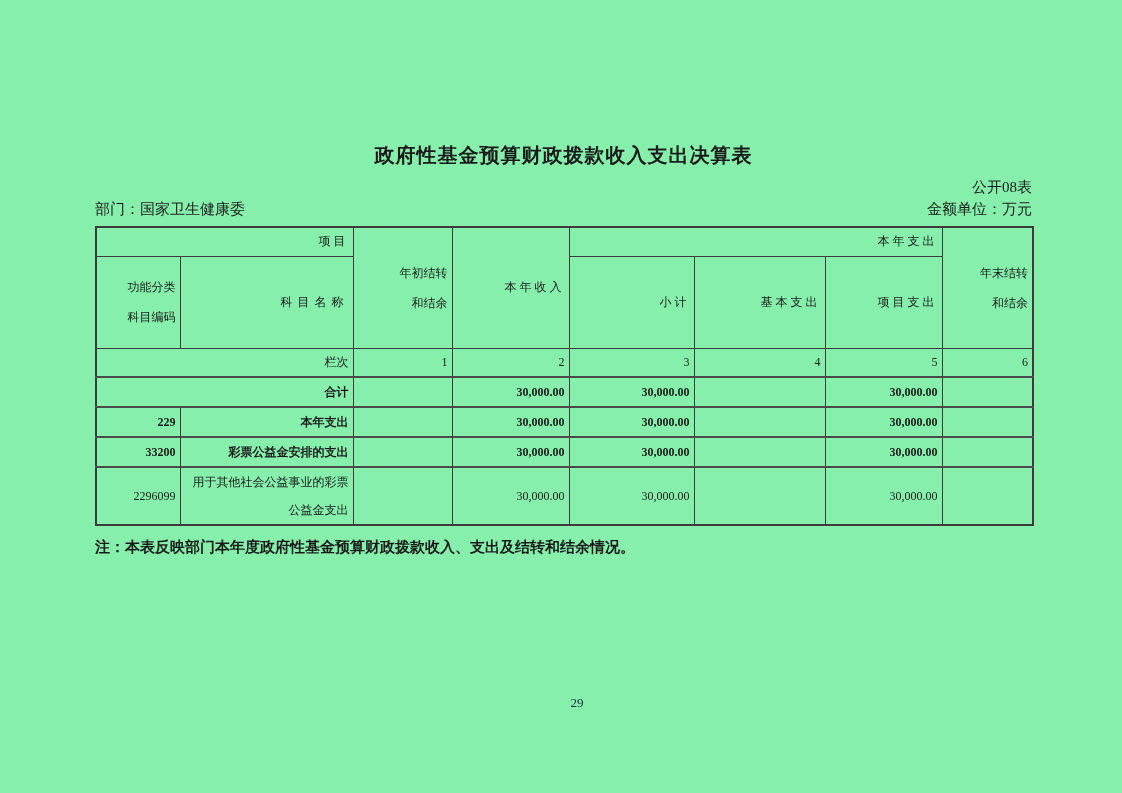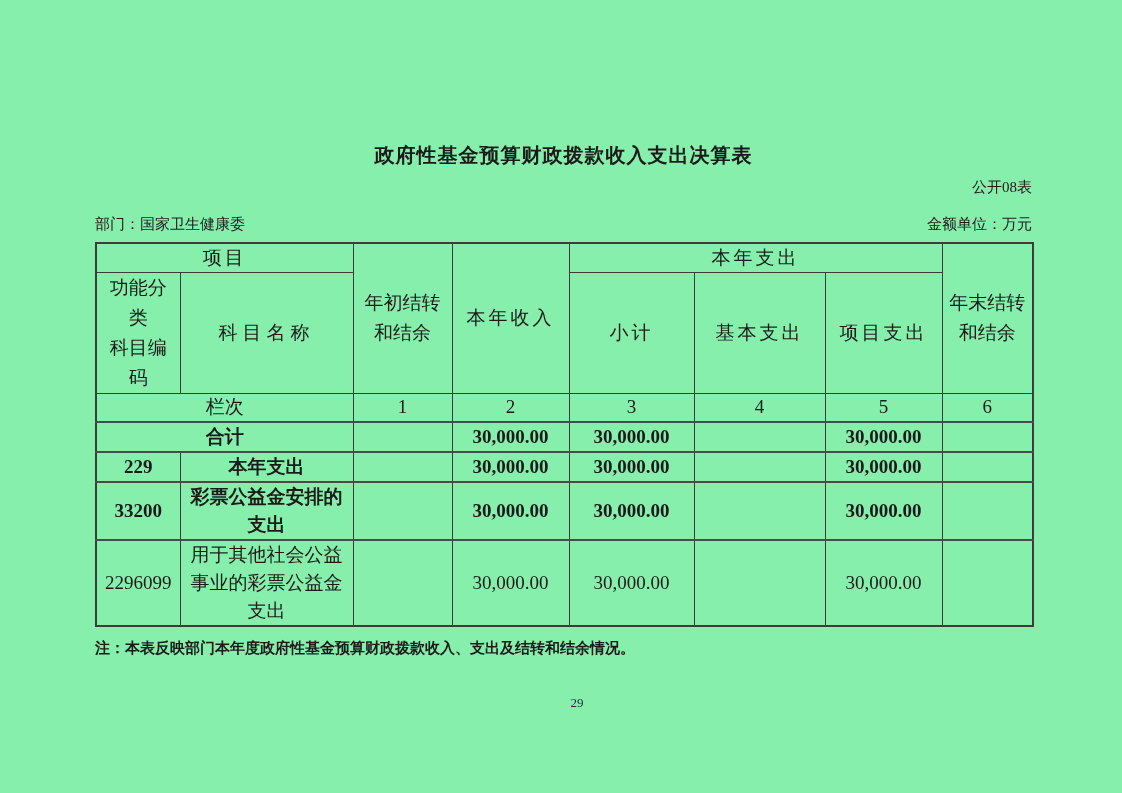--- a/index.html
+++ b/index.html
@@ -29,36 +29,35 @@
   .table-code-line {
     text-align: right;
     font-size: 15px;
     margin-top: 10px;
     line-height: 18px;
   }
   .meta-line {
     display: flex;
     justify-content: space-between;
     font-size: 15px;
-    margin-top: 20px;
+    margin-top: 4px;
     margin-bottom: 7px;
     line-height: 19px;
-    font-family: Liberation Mono, monospace;
   }
   table.budget {
     border-collapse: collapse;
     table-layout: fixed;
     width: 937px;
     border: 2px solid #3c3c3c;
   }
   table.budget td {
     border: 1px solid #3c3c3c;
     vertical-align: middle;
-    text-align: center;
-    font-size: 19px;
+    text-align: right;
+    font-size: 12px;
     padding: 0 4px;
     overflow: hidden;
   }
   tr.h1 td { height: 29px; }
   tr.h2 td { height: 92px; }
   tr.index-row td { height: 29px; }
   tr.data td { height: 30px; border-top: 2px solid #4a4a4a; }
   tr.last td { height: 57px; }
   .two-line div { line-height: 30px; }
   td.func-code-header { text-align: left; padding-left: 8px; }

